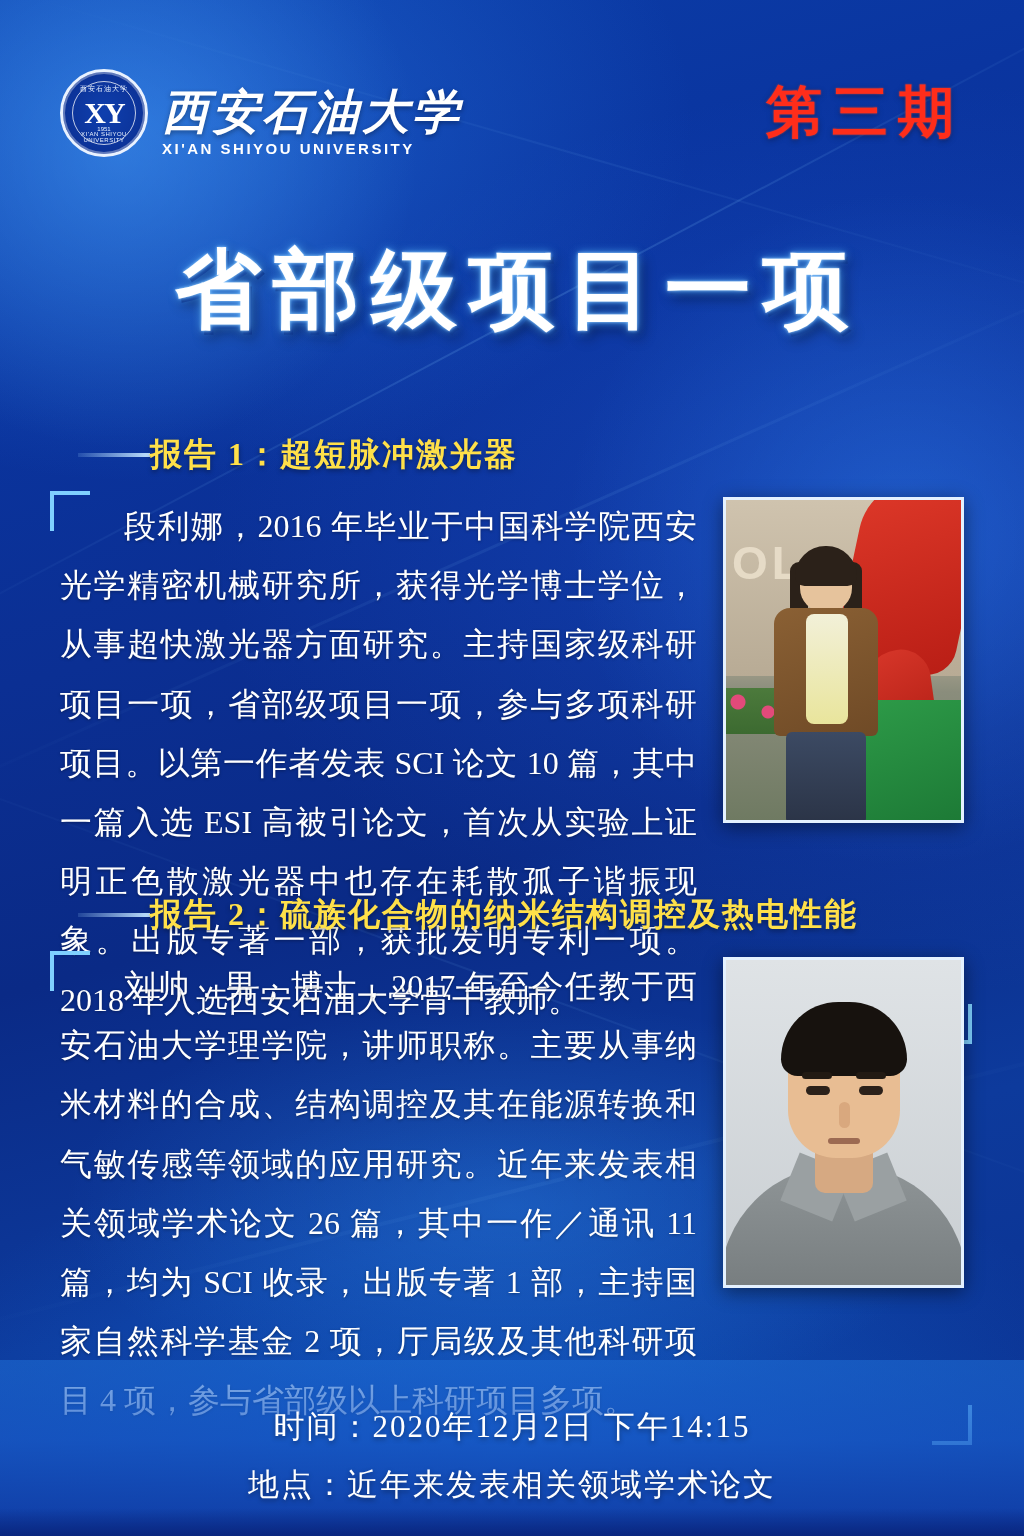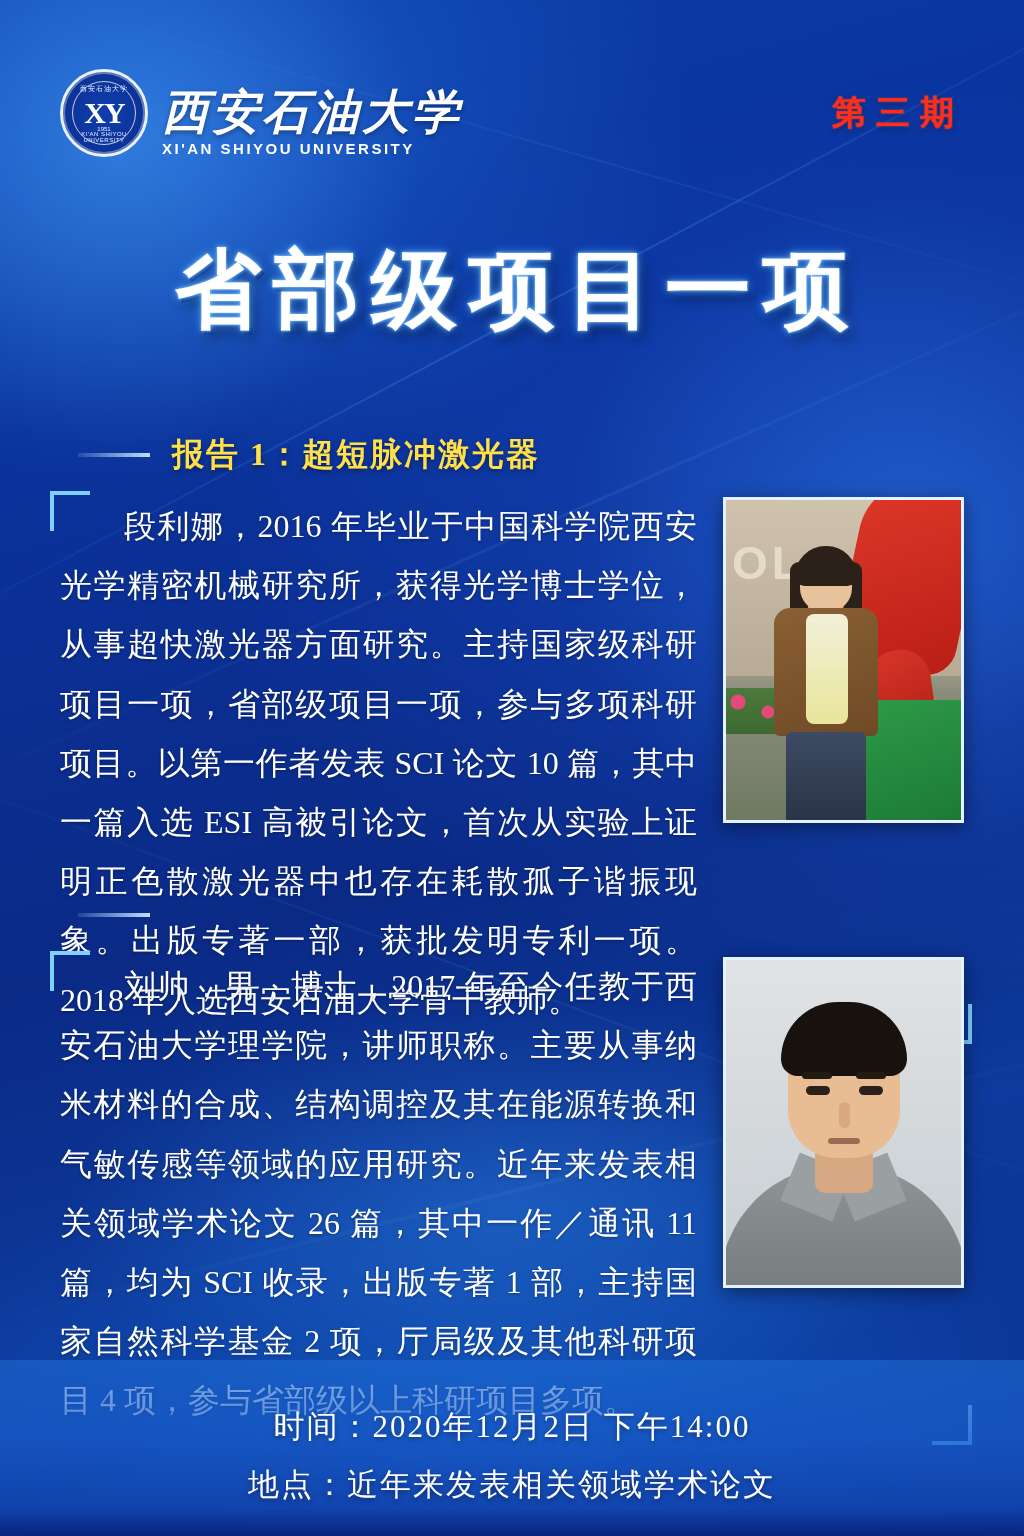--- a/index.html
+++ b/index.html
@@ -107,21 +107,21 @@
   .uni-en {
     font-size: 15px;
     font-weight: bold;
     color: #ffffff;
     letter-spacing: 2.5px;
     margin-top: 3px;
   }
   .issue {
     margin-left: auto;
     font-family: Liberation Sans, sans-serif;
-    font-size: 34px;
+    font-size: 56px;
     font-weight: bold;
     color: #ff2d1a;
     letter-spacing: 10px;
     text-shadow: 0 0 2px rgba(255,80,50,0.8), 0 2px 6px rgba(0,0,0,0.35);
   }
 
   
   .main-title {
     position: absolute;
     top: 232px; left: 0; right: 0;
@@ -140,21 +140,20 @@
   }
 
   
   .section { position: absolute; left: 60px; right: 60px; }
   .sec1 { top: 425px; }
   .sec2 { top: 885px; }
 
   .sec-head {
     display: flex;
     align-items: center;
-    gap: 22px;
     height: 60px;
   }
   .dash {
     width: 72px; height: 4px;
     background: linear-gradient(90deg, rgba(160,215,255,0.15), #bfe2ff);
     flex: none;
     margin-left: 18px;
   }
   .sec-title {
     font-family: "Liberation Serif", serif;
@@ -390,20 +389,21 @@
           <div class="ph1-shirt"></div>
           <div class="ph1-pants"></div>
         </div>
       </div>
     </div>
   </div>
 
   <div class="section sec2">
     <div class="sec-head">
       <div class="dash"></div>
+      <div class="sec-title">报告 2：硫族化合物的纳米结构调控及热电性能</div>
     </div>
     <div class="body-row">
       <div class="sec-frame">
         <div class="bracket bk-tl" style="left:0;top:0;"></div>
         <div class="bracket bk-br" style="right:0;bottom:0;"></div>
       </div>
       <div class="bio">刘帅，男，博士，2017 年至今任教于西安石油大学理学院，讲师职称。主要从事纳米材料的合成、结构调控及其在能源转换和气敏传感等领域的应用研究。近年来发表相关领域学术论文 26 篇，其中一作／通讯 11 篇，均为 SCI 收录，出版专著 1 部，主持国家自然科学基金 2 项，厅局级及其他科研项目 4 项，参与省部级以上科研项目多项。</div>
       <div class="photo photo-2">
         <div class="ph2-bg"></div>
         <div class="ph2-shoulders"></div>
@@ -416,18 +416,18 @@
         <div class="ph2-brow-r"></div>
         <div class="ph2-eye-l"></div>
         <div class="ph2-eye-r"></div>
         <div class="ph2-nose"></div>
         <div class="ph2-mouth"></div>
       </div>
     </div>
   </div>
 
   <div class="footer">
-    <div class="foot-line">时间：2020年12月2日  下午14:00</div>
+    <div class="foot-line">时间：2020年12月2日  下午14:15</div>
     <div class="foot-line">地点：近年来发表相关领域学术论文</div>
     <div class="footer-band"></div>
   </div>
 
 </div>
 
 </body></html>

